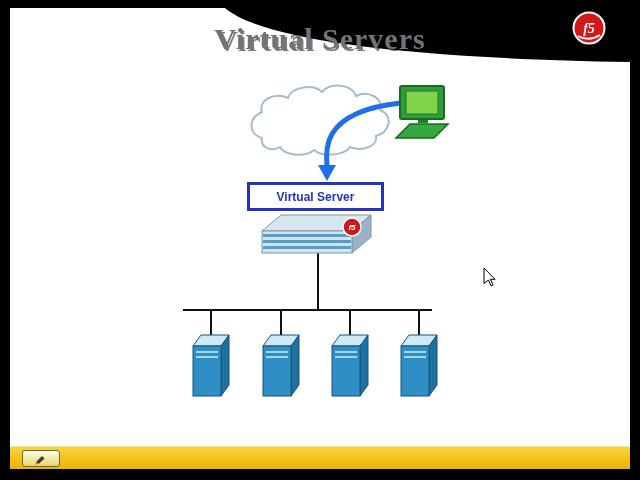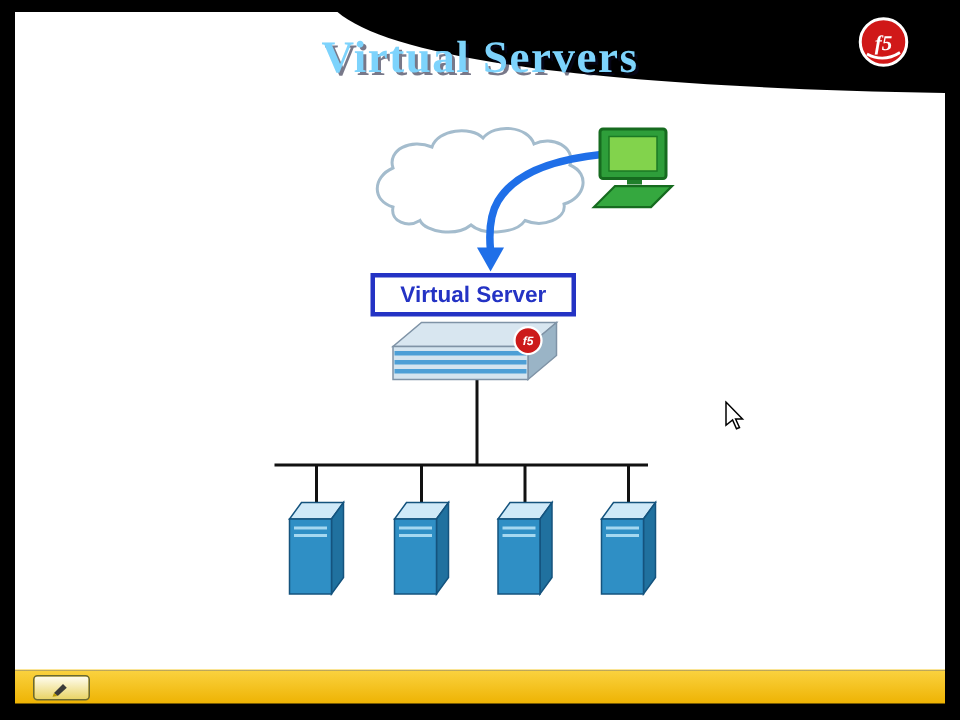--- a/index.html
+++ b/index.html
@@ -8,34 +8,34 @@
     overflow:hidden; font-family:"Liberation Sans", sans-serif;
   }
   .slide {
     position:absolute; left:10px; top:8px; width:620px; height:438px;
     background:#ffffff; z-index:1;
   }
   .swoosh-svg { position:absolute; left:10px; top:8px; z-index:2; }
   .slide-title {
     position:absolute; left:10px; top:22px; width:620px; text-align:center;
     z-index:3; font-family:"Liberation Serif", serif; font-weight:bold;
-    font-size:30px; color:#7dd3fc; letter-spacing:1px;
+    font-size:30px; color:#737373; letter-spacing:1px;
     text-shadow:2px 2px 0 rgba(10,10,40,0.55);
   }
   .logo-svg { position:absolute; left:569px; top:8px; z-index:4; }
   .diagram-svg { position:absolute; left:0; top:0; z-index:3; }
   .internet-label {
     position:absolute; left:258px; top:117px; width:104px; text-align:center;
     z-index:4; font-weight:bold; font-size:14px; color:#111111;
   }
   .vs-box {
     position:absolute; left:247px; top:182px; width:131px; height:23px;
     background:#ffffff; border:3px solid #2433c4; z-index:4;
     display:flex; align-items:center; justify-content:center;
-    font-weight:bold; font-size:15px; color:#2433c4;
+    font-weight:bold; font-size:12px; color:#2433c4;
   }
   .cursor-svg { position:absolute; left:483px; top:267px; z-index:9; }
   .toolbar {
     position:absolute; left:10px; top:446px; width:620px; height:22px;
     background:linear-gradient(#fad23f,#eeb303); z-index:5;
     border-top:1px solid #fbe596;
   }
   .pen-button {
     position:absolute; left:12px; top:3px; width:36px; height:15px;
     border:1px solid #6a6a33; border-radius:3px;

